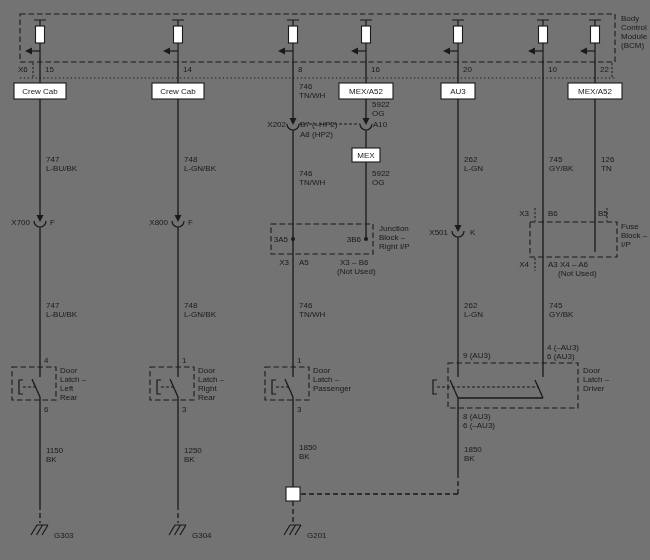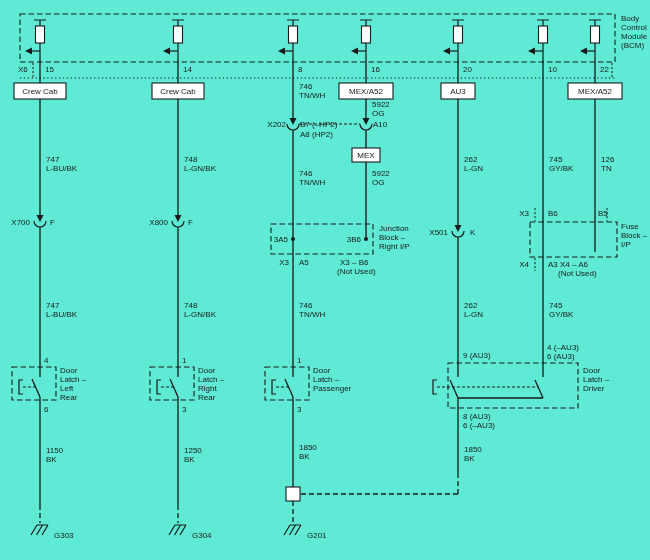--- a/index.html
+++ b/index.html
@@ -1,16 +1,16 @@
 <!DOCTYPE html>
 <html><head>
 <meta charset="utf-8">
 <style>
   html,body{margin:0;padding:0;background:#ffffff;}
-  #stage{position:relative;width:650px;height:560px;background:#5eead4;overflow:hidden;}
+  #stage{position:relative;width:650px;height:560px;background:#737373;overflow:hidden;}
   svg{display:block;}
   text{font-family:"Liberation Sans", sans-serif;font-size:8px;fill:#1a1a1a;}
   .wire{stroke:#1a1a1a;stroke-width:1.3;fill:none;}
   .wire-dash{stroke:#1a1a1a;stroke-width:1.3;fill:none;stroke-dasharray:5,3;}
   .boxline{stroke:#1a1a1a;stroke-width:1.1;fill:#ffffff;}
   .dashbox{stroke:#1a1a1a;stroke-width:1.1;fill:none;stroke-dasharray:5.5,3;}
   .dotline{stroke:#1a1a1a;stroke-width:1.2;fill:none;stroke-dasharray:1.3,2.6;}
   .sep{stroke:#1a1a1a;stroke-width:1;fill:none;stroke-dasharray:2.2,1.8;}
   .act{stroke:#1a1a1a;stroke-width:1;fill:none;stroke-dasharray:3,2;}
   .sym{stroke:#1a1a1a;stroke-width:1.2;fill:none;}

